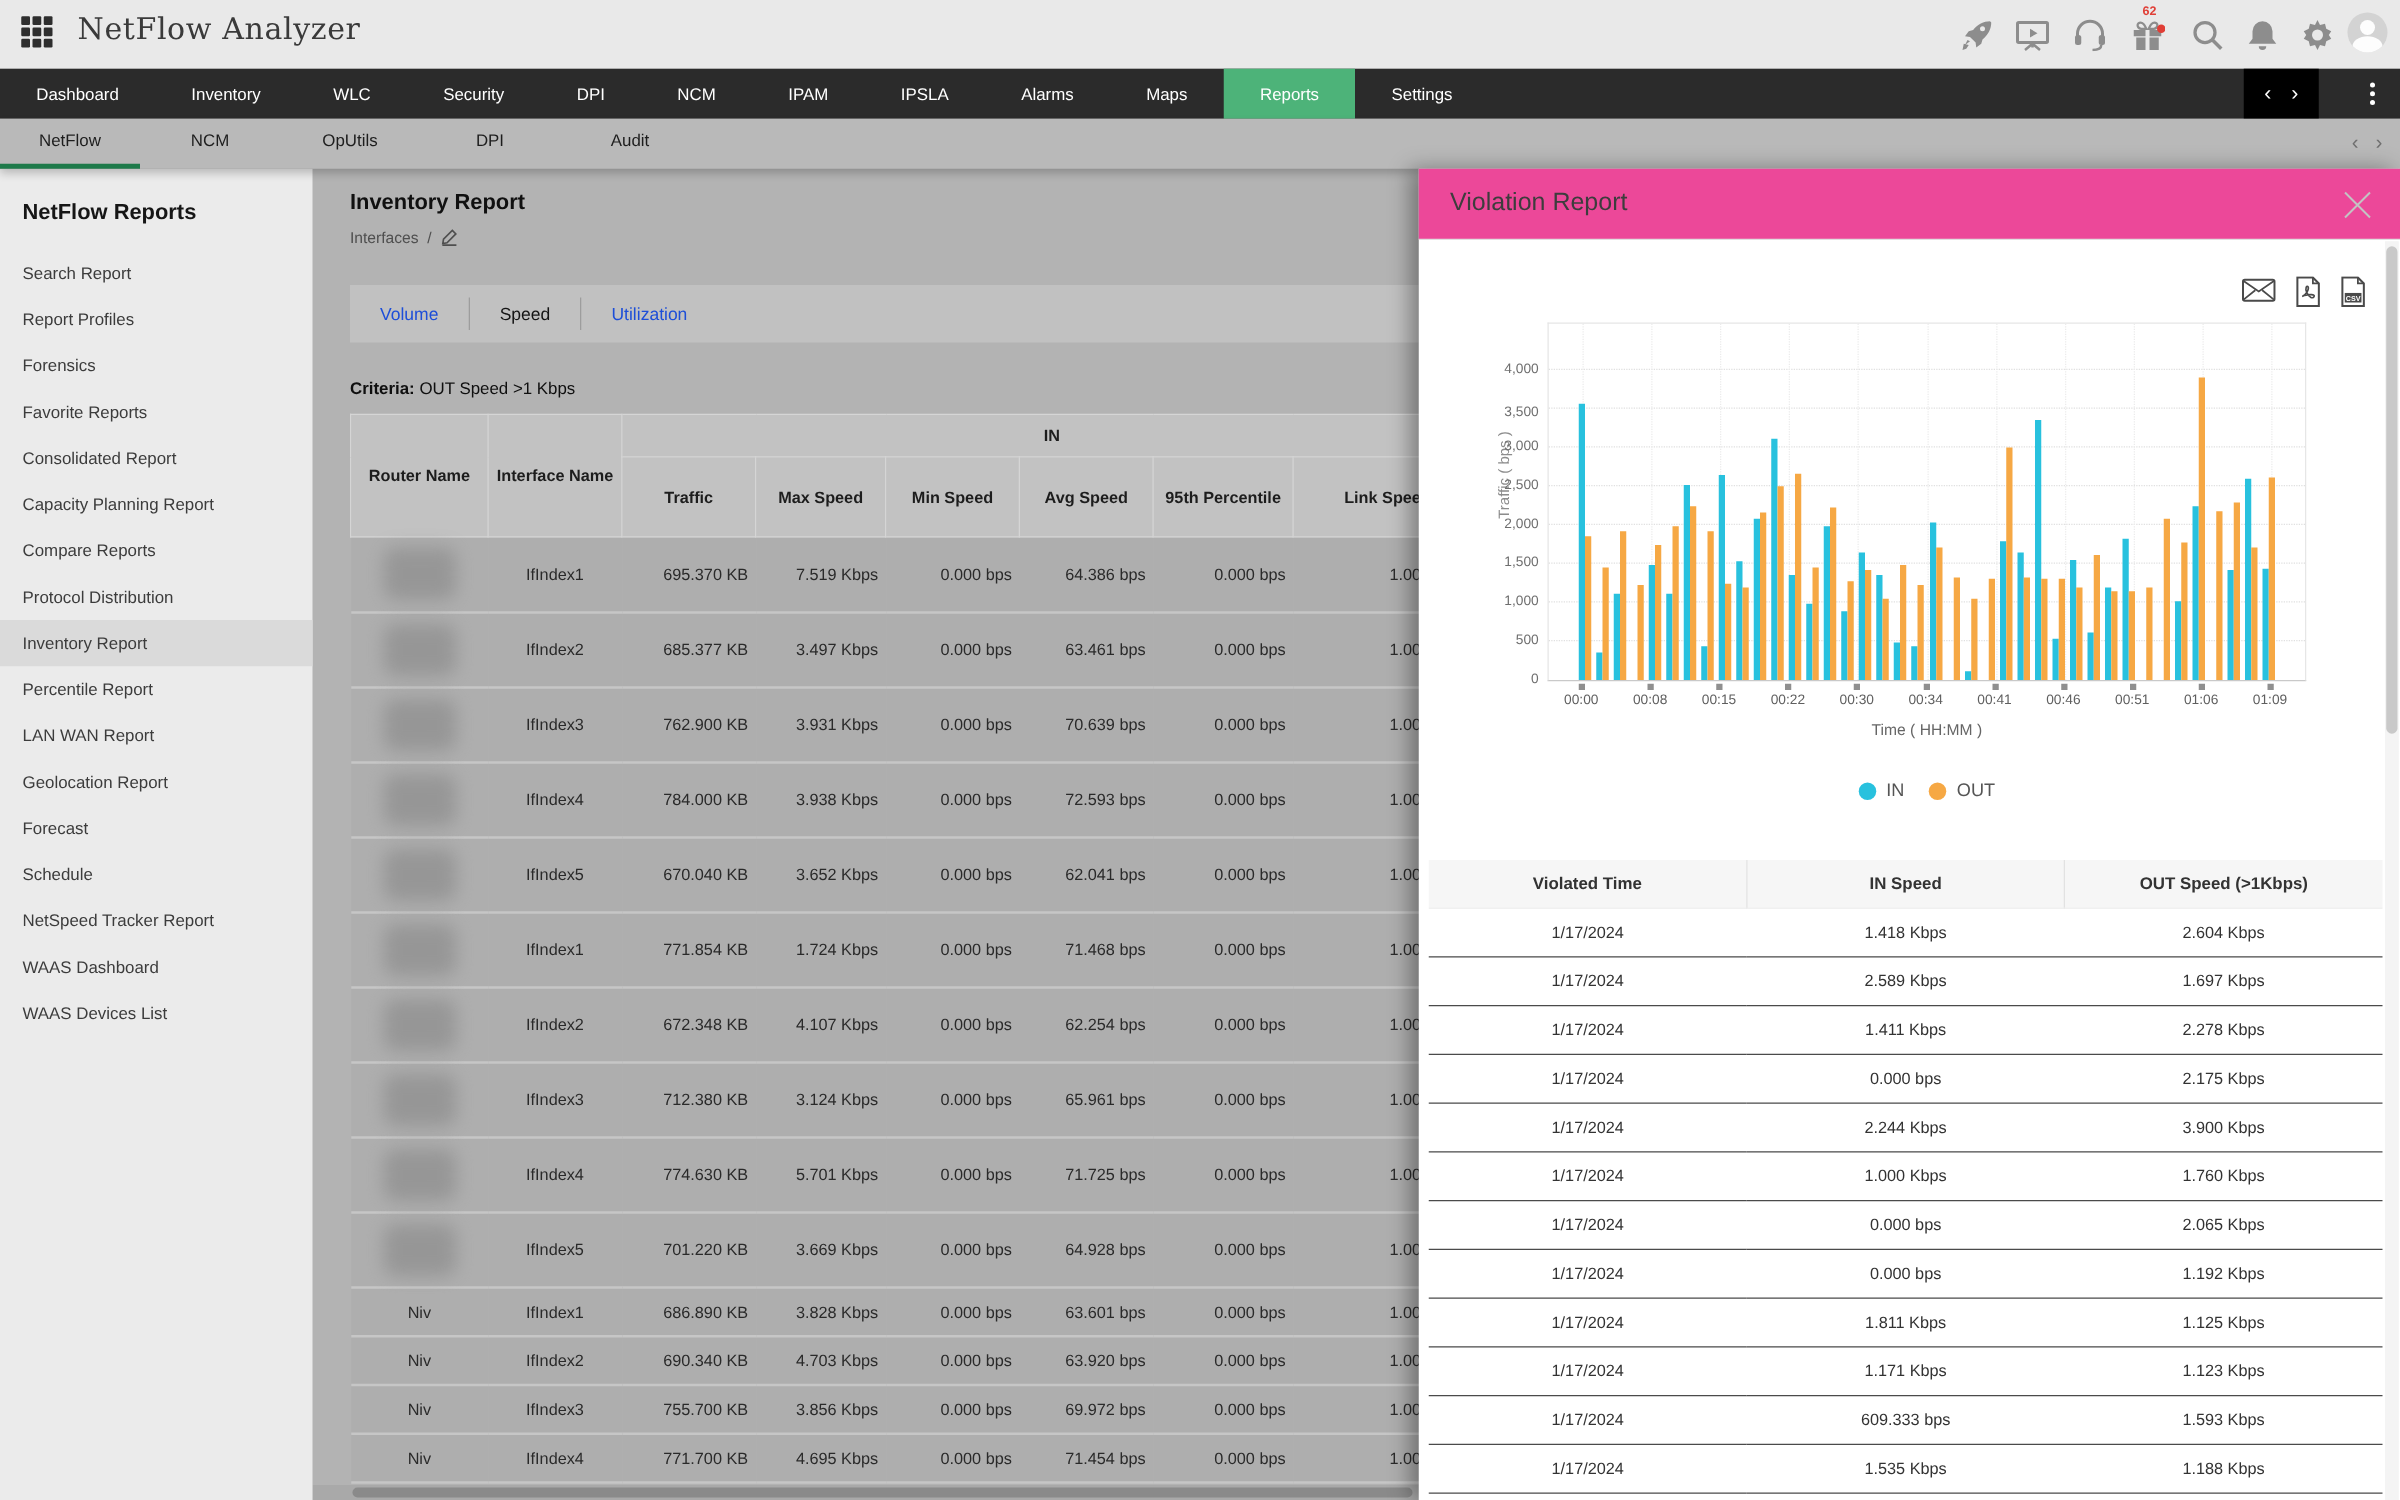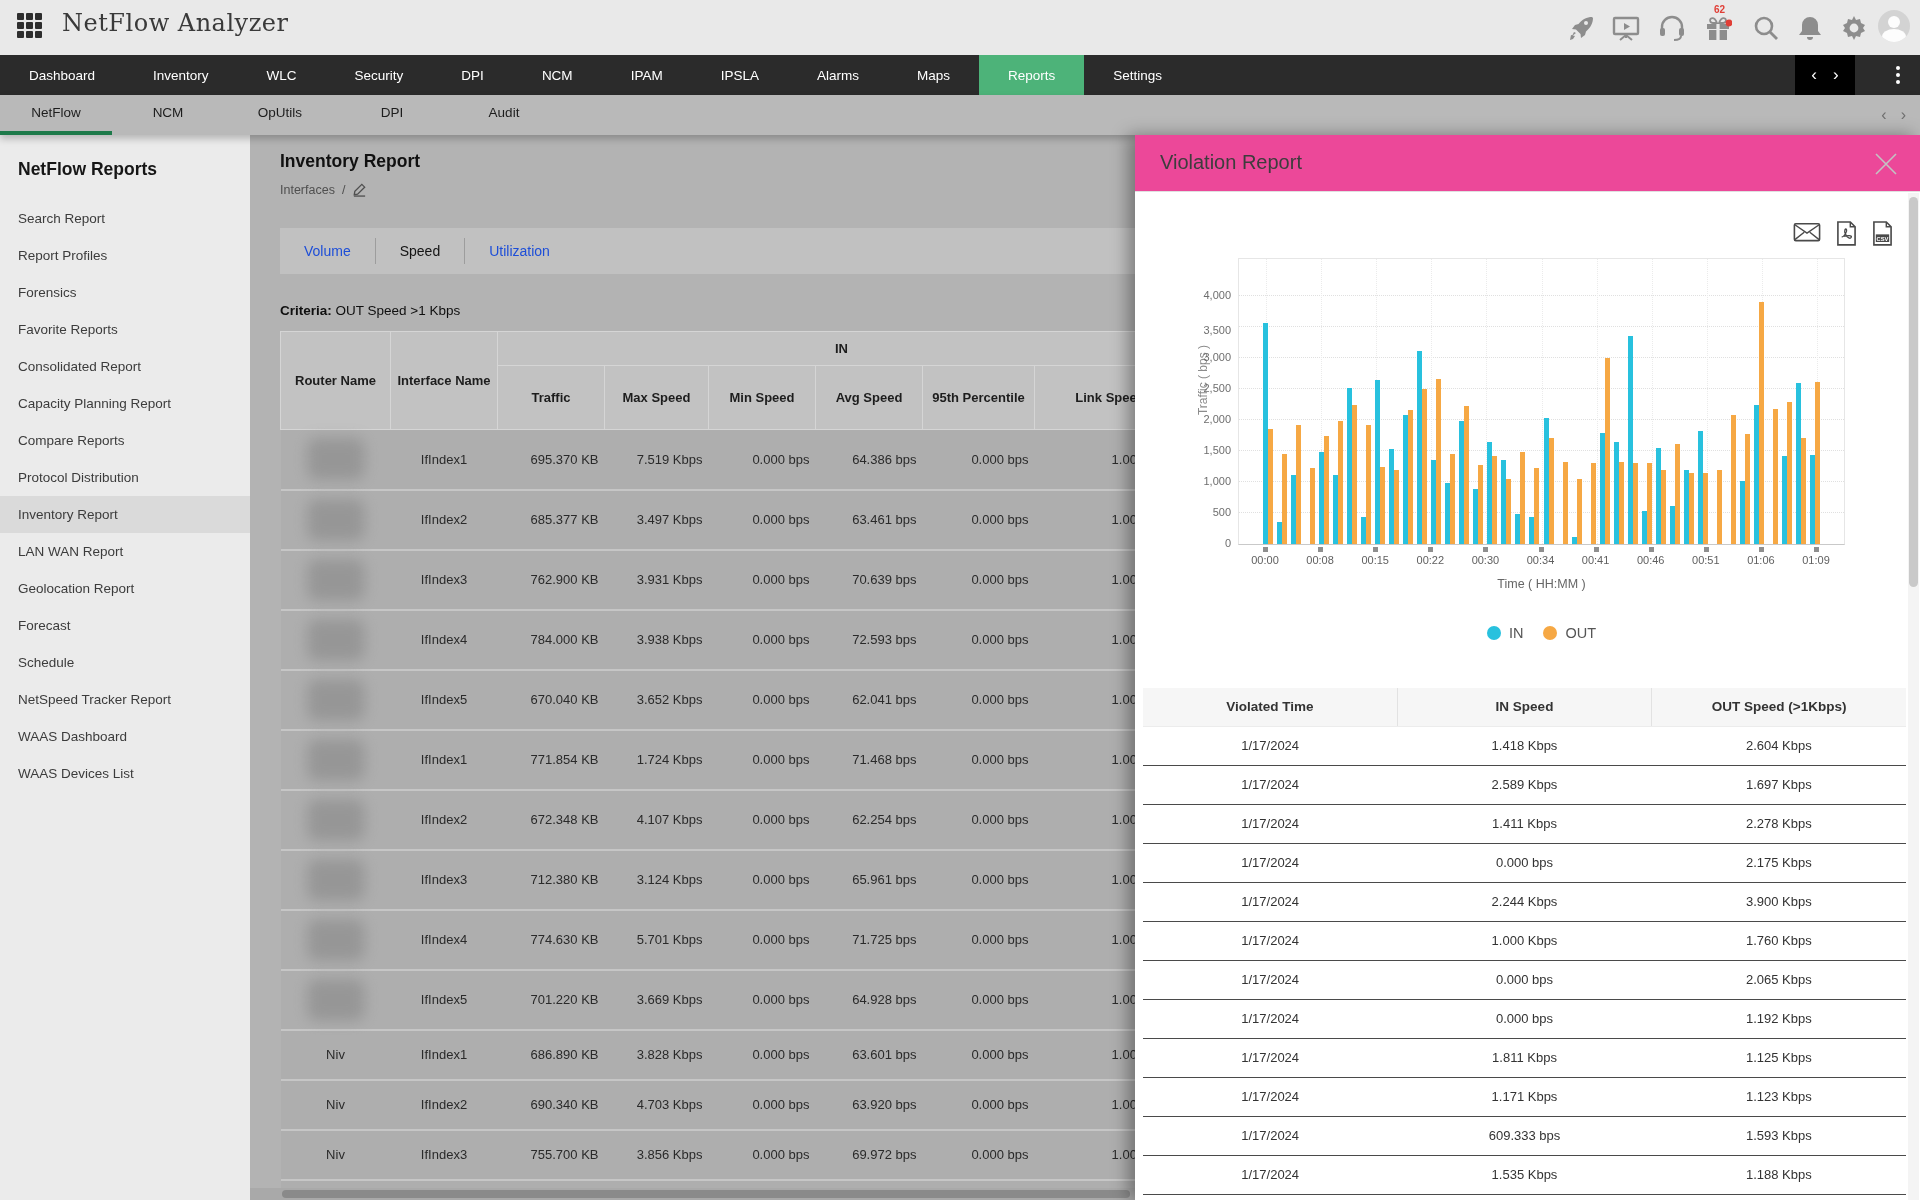--- a/index.html
+++ b/index.html
@@ -53,21 +53,21 @@
   #criteria b { font-weight:bold; }
 
   #main-table { position:absolute; left:30px; top:196px; border-collapse:collapse; table-layout:fixed; }
   #main-table th { background:#c2c2c2; border:1px solid #d5d5d5; font-size:13px; color:#1d1d1d; font-weight:bold; text-align:center; }
   #main-table .grp { height:34px; }
   #main-table .sub th { height:64px; }
   #main-table td { background:#aeaeae; border-bottom:2px solid #c6c6c6; font-size:13px; color:#2a2a2a; }
   #main-table td.num { text-align:right; padding-right:6px; }
   #main-table td.ctr { text-align:center; }
   tr.tall td { height:60px; }
-  tr.short td { height:50px; }
+  tr.short td { height:39px; }
   .blur-blob { width:58px; height:42px; margin:0 auto; background:#8f8f8f; border-radius:10px; filter:blur(7px); opacity:.75; }
   #hscroll-track { position:absolute; left:0px; top:1053px; width:885px; height:12px; background:#a9a9a9; }
   #hscroll-thumb { position:absolute; left:32px; top:2px; width:848px; height:8px; background:#8a8a8a; border-radius:4px; }
 
   
   #panel { position:absolute; left:1135px; top:135px; width:785px; height:1065px; background:#fff; box-shadow:-7px 0 16px rgba(0,0,0,0.35); z-index:5; }
   #panel-header { position:absolute; left:0; top:0; width:100%; height:57px; background:#ec4899; border-bottom:1px solid #e0e0e0; }
   #panel-title { position:absolute; left:25px; top:16px; font-size:20px; color:#3d3d3d; }
   #close-icon { position:absolute; left:738px; top:16px; width:26px; height:26px; cursor:pointer; }
   #export-icons { position:absolute; left:0; top:86px; width:758px; display:flex; justify-content:flex-end; gap:15px; }
@@ -218,20 +218,21 @@
     <div id="side-items">
         <div class="side-item">Search Report</div>
         <div class="side-item">Report Profiles</div>
         <div class="side-item">Forensics</div>
         <div class="side-item">Favorite Reports</div>
         <div class="side-item">Consolidated Report</div>
         <div class="side-item">Capacity Planning Report</div>
         <div class="side-item">Compare Reports</div>
         <div class="side-item">Protocol Distribution</div>
         <div class="side-item selected">Inventory Report</div>
+        <div class="side-item">Percentile Report</div>
         <div class="side-item">LAN WAN Report</div>
         <div class="side-item">Geolocation Report</div>
         <div class="side-item">Forecast</div>
         <div class="side-item">Schedule</div>
         <div class="side-item">NetSpeed Tracker Report</div>
         <div class="side-item">WAAS Dashboard</div>
         <div class="side-item">WAAS Devices List</div>
       </div>
   </div>
 

